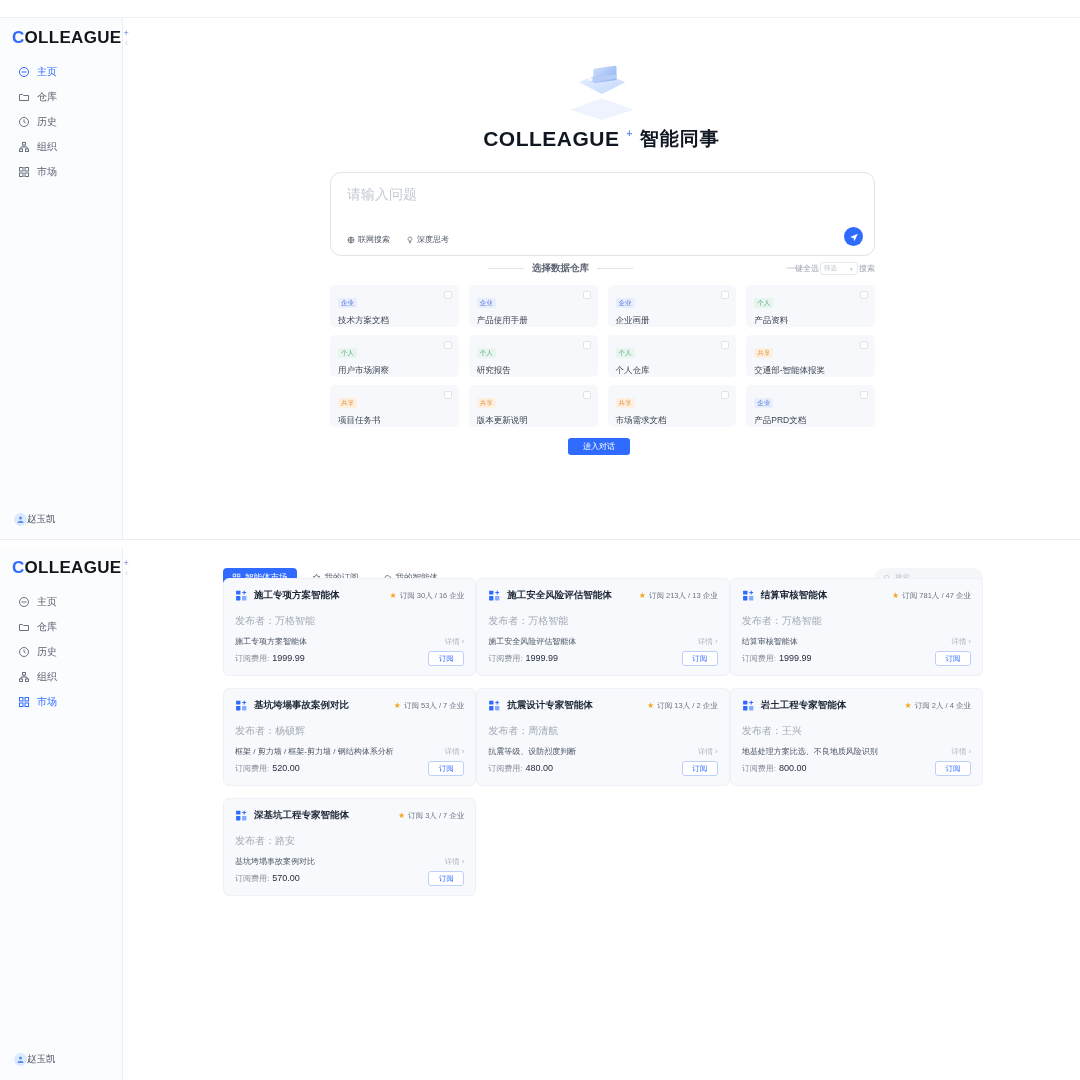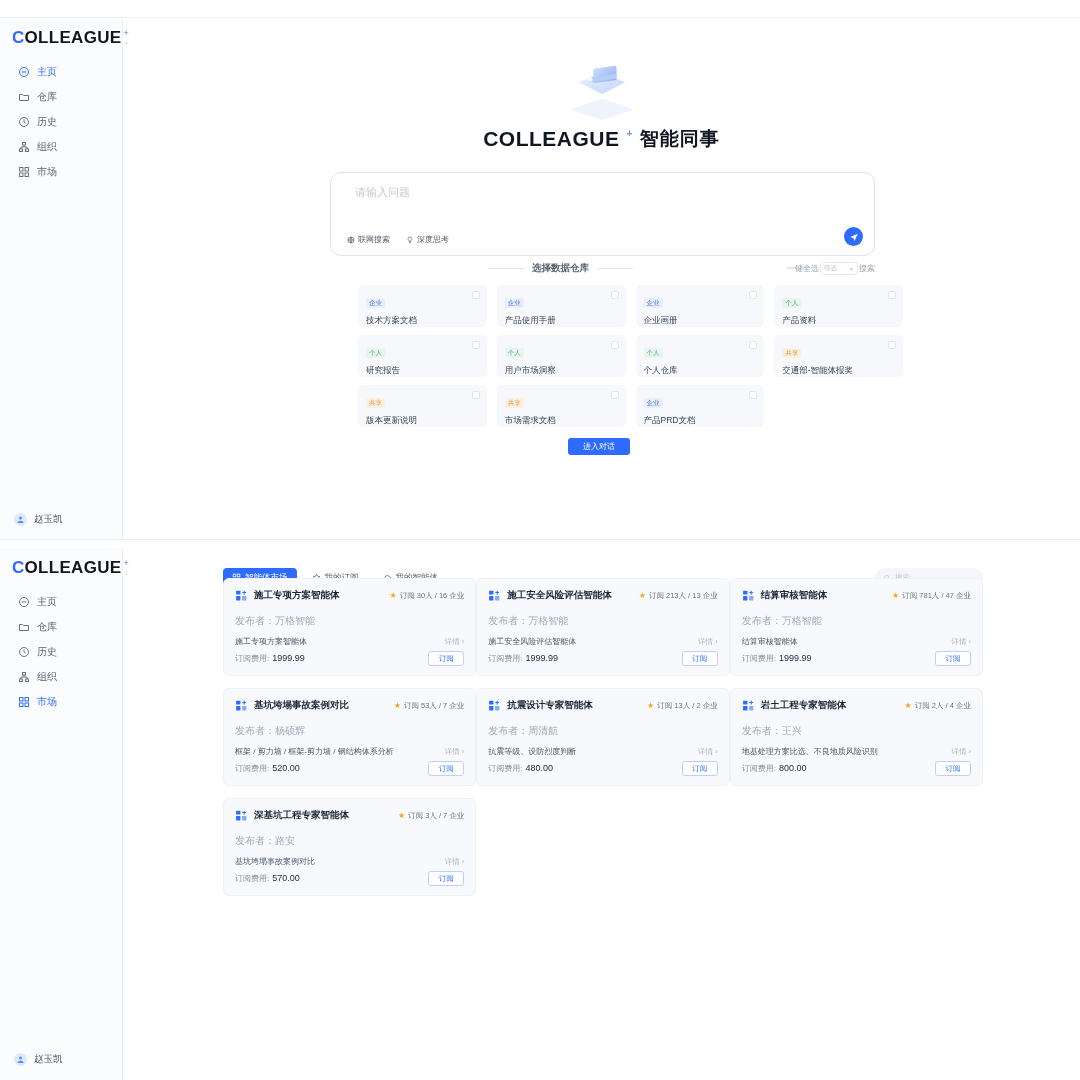--- a/index.html
+++ b/index.html
@@ -45,21 +45,21 @@
     display:flex; align-items:center; gap:7px;
     height: 24px; padding-left: 18px; margin-bottom: 1px;
     font-size: 10px; color:#5a6270; cursor:pointer;
   }
   .nav-item.active { color:#2f6bff; }
   .nav-item .ico { width:12px; height:12px; display:inline-flex; align-items:center; justify-content:center; }
   .nav-item .ico svg { width:12px; height:12px; }
 
   .user-foot {
     position:absolute; bottom: 14px; left: 14px;
-    display:flex; align-items:center; gap:7px; font-size:9.5px; color:#4b5563;
+    display:flex; align-items:center; font-size:9.5px; color:#4b5563;
   }
   .user-foot .avatar {
     width:13px; height:13px; border-radius:50%;
     background:#dbeafe; display:flex; align-items:center; justify-content:center;
   }
   .user-foot .avatar svg { width:9px; height:9px; }
 
   
   .hero { position:absolute; top: 62px; left: 123px; width: 957px; text-align:center; }
   .hero-illus { width: 90px; height: 58px; margin: 0 auto 6px; position: relative; }
@@ -71,21 +71,21 @@
   .hero-title .cn { font-size: 19px; font-weight:800; color:#111722; letter-spacing:1px;}
 
   
   .composer {
     position:absolute; top: 172px; left: 330px; width: 545px; height: 84px;
     border:1px solid #dfe3ea; border-radius: 11px; background:#fff;
   }
   .composer-input {
     position:absolute; top:13px; left:16px; width:510px;
     border:none; outline:none; background:transparent;
-    font-size: 11px; color:#1f2937; font-family:"Liberation Sans", sans-serif;margin-left:8px;
+    font-size: 14px; color:#1f2937; font-family:"Liberation Sans", sans-serif;
   }
   .composer-input::placeholder { color:#c3c9d3; }
   .composer-tools { position:absolute; bottom:10px; left:16px; display:flex; gap:16px; }
   .chip {
     display:flex; align-items:center; gap:3px; font-size:8px; color:#4f5765;
     cursor:pointer;
   }
   .chip svg { width:8px; height:8px; }
   .send-btn {
     position:absolute; right:11px; bottom:9px; width:19px; height:19px;
@@ -110,21 +110,21 @@
   .repo-actions .a-lbl { font-size:8px; color:#9aa2ae; cursor:pointer; }
   .mini-select {
     width:38px; height:13px; border:1px solid #e6e9ef; border-radius:3px; background:#fff;
     display:flex; align-items:center; justify-content:space-between; padding: 0 3px;
     font-size:6.5px; color:#b9bfc9; cursor:pointer;
   }
   .mini-select .cv { font-size:5px; color:#c3c9d3; }
 
   .repo-grid {
     position:absolute; top: 285px; left: 330px; width: 545px;
-    display:grid; grid-template-columns: repeat(4, 1fr); gap: 8px 10px; margin-left: 28px;
+    display:grid; grid-template-columns: repeat(4, 1fr); gap: 8px 10px;
   }
   .repo-card {
     position:relative; height: 42px; border-radius:5px; background:#f6f8fb;
     padding: 6px 8px; cursor:pointer;
   }
   .repo-tag {
     display:inline-block; font-size:6.5px; padding:1px 3px; border-radius:2px; line-height:1.2;
   }
   .tag-ent { color:#4f74d8; background:#e9eefc; }
   .tag-per { color:#4aa37a; background:#e7f5ee; }
@@ -333,25 +333,26 @@
         <span class="a-lbl">搜索</span>
       </div>
     </div>
 
     <div class="repo-grid">
       <div class="repo-card"><span class="repo-tag tag-ent">企业</span><div class="repo-name">技术方案文档</div><span class="repo-check"></span></div>
       <div class="repo-card"><span class="repo-tag tag-ent">企业</span><div class="repo-name">产品使用手册</div><span class="repo-check"></span></div>
       <div class="repo-card"><span class="repo-tag tag-ent">企业</span><div class="repo-name">企业画册</div><span class="repo-check"></span></div>
       <div class="repo-card"><span class="repo-tag tag-per">个人</span><div class="repo-name">产品资料</div><span class="repo-check"></span></div>
 
+      <div class="repo-card"><span class="repo-tag tag-per">个人</span><div class="repo-name">用户市场洞察</div><span class="repo-check"></span></div>
       <div class="repo-card"><span class="repo-tag tag-per">个人</span><div class="repo-name">研究报告</div><span class="repo-check"></span></div>
-      <div class="repo-card"><span class="repo-tag tag-per">个人</span><div class="repo-name">用户市场洞察</div><span class="repo-check"></span></div>
       <div class="repo-card"><span class="repo-tag tag-per">个人</span><div class="repo-name">个人仓库</div><span class="repo-check"></span></div>
       <div class="repo-card"><span class="repo-tag tag-shr">共享</span><div class="repo-name">交通部-智能体报奖</div><span class="repo-check"></span></div>
 
+      <div class="repo-card"><span class="repo-tag tag-shr">共享</span><div class="repo-name">项目任务书</div><span class="repo-check"></span></div>
       <div class="repo-card"><span class="repo-tag tag-shr">共享</span><div class="repo-name">版本更新说明</div><span class="repo-check"></span></div>
       <div class="repo-card"><span class="repo-tag tag-shr">共享</span><div class="repo-name">市场需求文档</div><span class="repo-check"></span></div>
       <div class="repo-card"><span class="repo-tag tag-ent">企业</span><div class="repo-name">产品PRD文档</div><span class="repo-check"></span></div>
     </div>
 
     <button class="enter-btn">进入对话</button>
   </div>
 
   <div class="panel panel-bottom">
 

